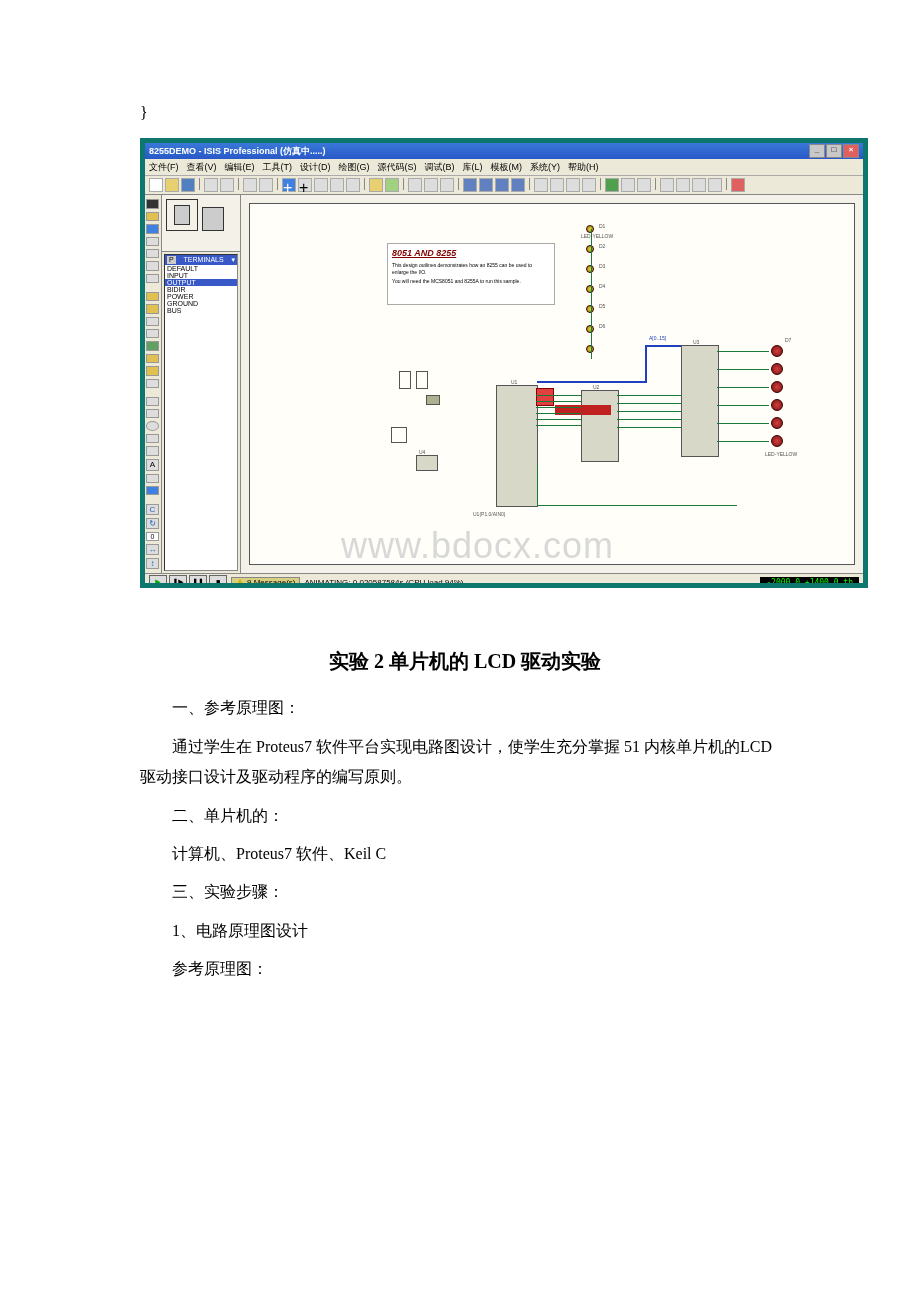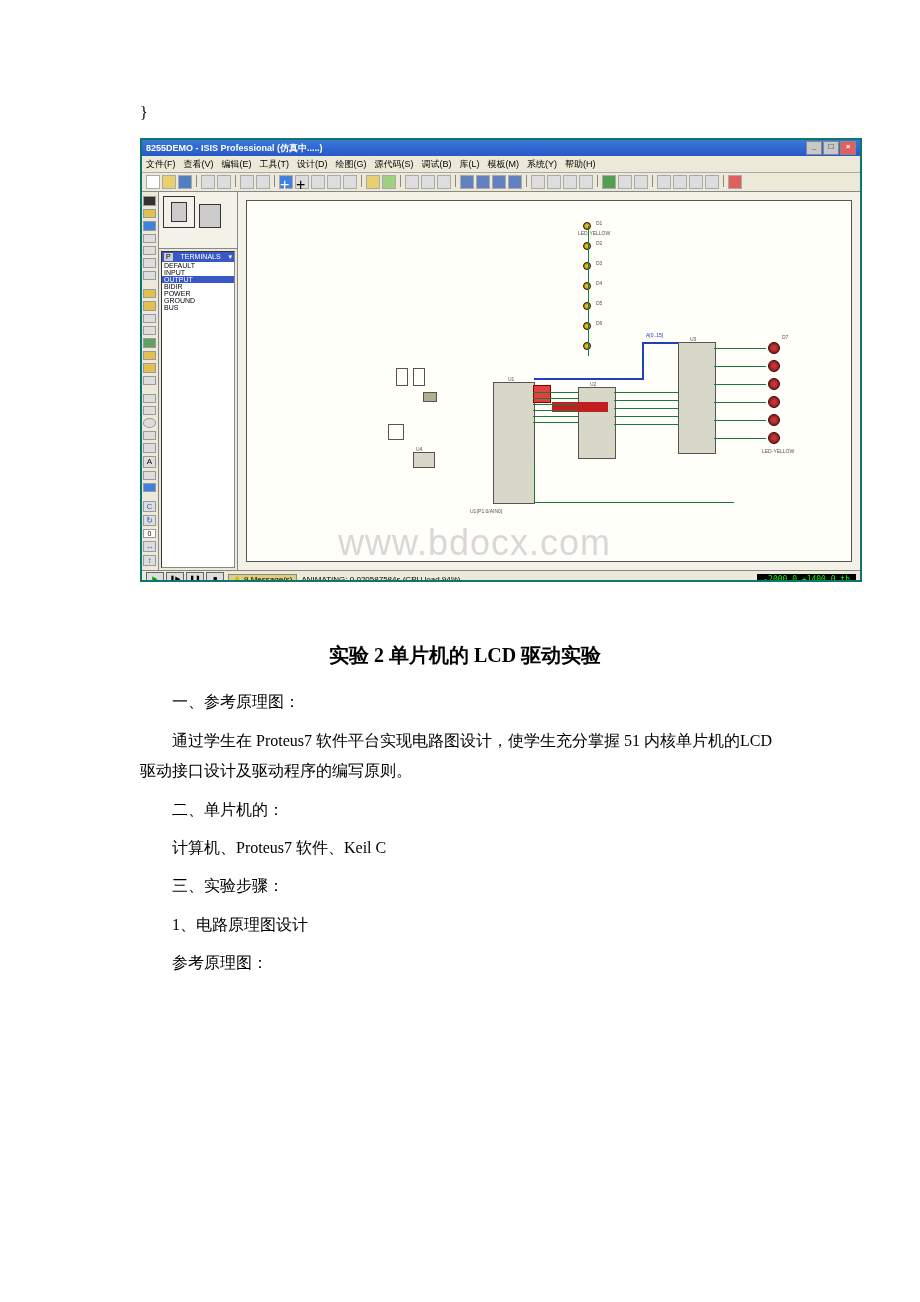--- a/index.html
+++ b/index.html
@@ -16,21 +16,21 @@
     font-size: 16px;
     line-height: 1.9;
     margin: 8px 0;
     color: #000;
   }
   .indented {
     text-indent: 2em;
   }
   .screenshot {
     margin: 10px 0 20px 0;
-    border: 2px solid #0f766e;
+    border: 5px solid #0f766e;
     width: 718px;
     height: 440px;
     position: relative;
     background: #d2ccc0;
     font-family: Arial, sans-serif;
     overflow: hidden;
   }
   .titlebar {
     background: linear-gradient(#3a78d8, #2858c8);
     color: #fff;
@@ -373,20 +373,25 @@
           <div class="listitem">BIDIR</div>
           <div class="listitem">POWER</div>
           <div class="listitem">GROUND</div>
           <div class="listitem">BUS</div>
         </div>
       </div>
 
       <div class="canvas">
         <div class="schembox" style="left:8px;top:8px;right:8px;bottom:8px;"></div>
 
+        <div class="infobox">
+          <div class="t1">8051 AND 8255</div>
+          <div class="t2">This design outlines demonstrates how an 8255 can be used to enlarge the I/O.</div>
+          <div class="t2" style="margin-top:3px;">You will need the MCS8051 and 8255A to run this sample.</div>
+        </div>
 
         <div class="led" style="left:345px;top:30px;width:6px;height:6px;background:radial-gradient(#e0d040,#a08000);"></div>
         <div class="tinytext" style="left:358px;top:28px;">D1</div>
         <div class="tinytext" style="left:340px;top:38px;">LED-YELLOW</div>
         <div class="led" style="left:345px;top:50px;width:6px;height:6px;background:radial-gradient(#e0d040,#a08000);"></div>
         <div class="tinytext" style="left:358px;top:48px;">D2</div>
         <div class="led" style="left:345px;top:70px;width:6px;height:6px;background:radial-gradient(#e0d040,#a08000);"></div>
         <div class="tinytext" style="left:358px;top:68px;">D3</div>
         <div class="led" style="left:345px;top:90px;width:6px;height:6px;background:radial-gradient(#e0d040,#a08000);"></div>
         <div class="tinytext" style="left:358px;top:88px;">D4</div>

